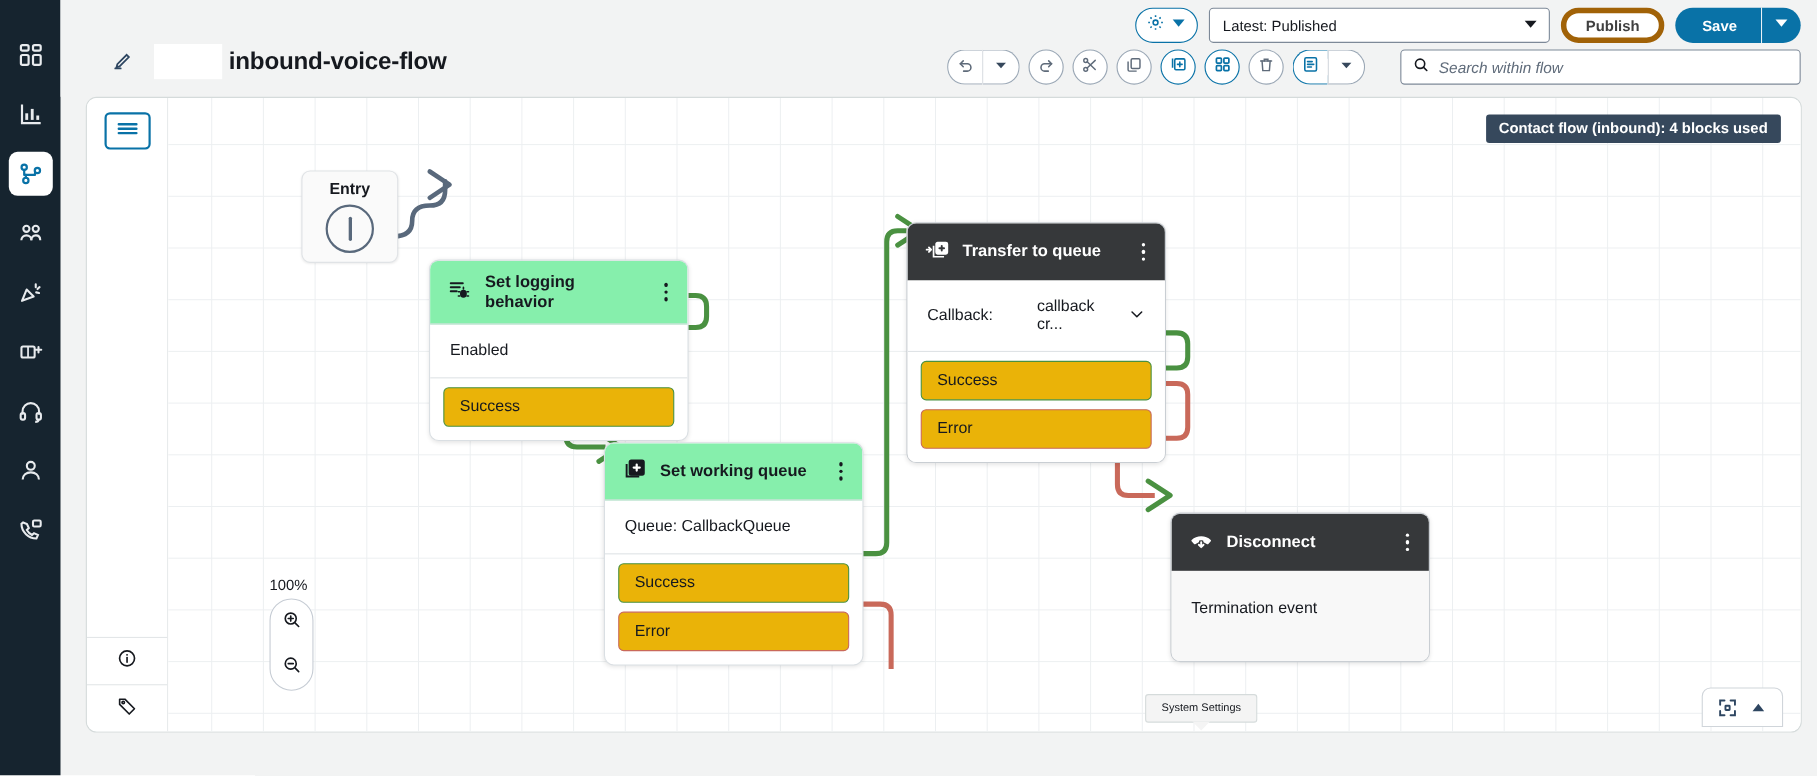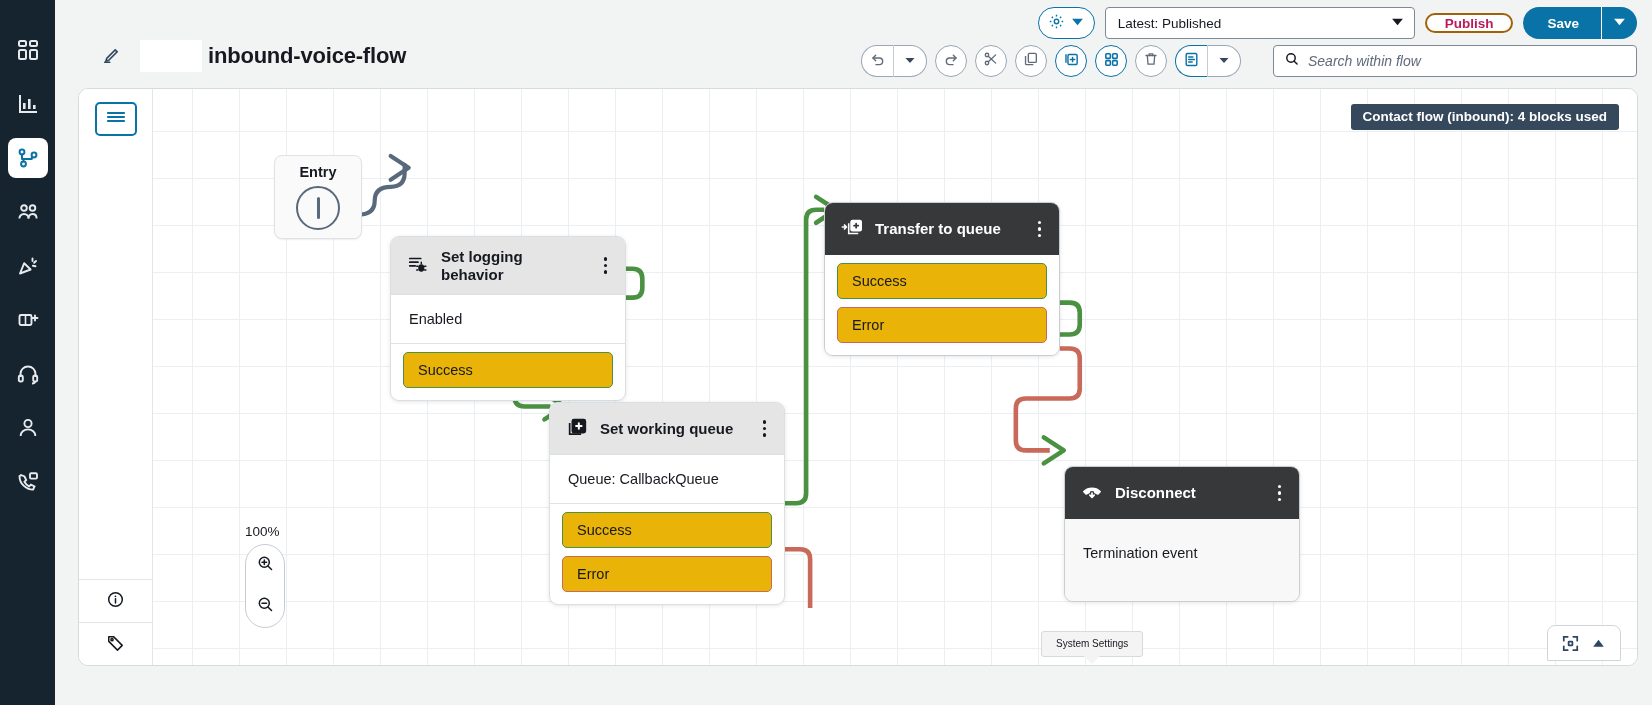--- a/index.html
+++ b/index.html
@@ -32,22 +32,22 @@
   .edit-ico { width: 22px; height: 22px; display:flex; align-items:center; justify-content:center; cursor:pointer; }
   .redact-box { width: 62px; height: 32px; background: #ffffff; margin-left: 18px; }
   .flow-title {
     margin-left: 6px; font-size: 22px; font-weight: bold; color: #16191f;
     letter-spacing: -0.2px; white-space: nowrap;
   }
 
   
   .tr-row1 { position: absolute; right: 15px; top: 7px; display: flex; align-items: center; gap: 10px; justify-content: center; }
   .btn-pill {
-    height: 20px; border: 2px solid #a16207; border-radius: 16px;
-    background: #ffffff; color: #be185d; font-size: 13.5px; font-weight: bold;
+    height: 32px; border: 5px solid #a16207; border-radius: 16px;
+    background: #ffffff; color: #404040; font-size: 13.5px; font-weight: bold;
     display: flex; align-items: center; justify-content: center; cursor: pointer;
     padding: 0 18px; white-space: nowrap;
   }
   .gear-split {
     height: 32px; border: 1px solid #0972a7; border-radius: 16px; background:#fff;
     display:flex; align-items:center; cursor:pointer; padding: 0 10px 0 9px; gap:6px;
   }
   .version-select {
     width: 310px; height: 32px; border: 1px solid #7d8998; border-radius: 4px;
     background: #fff; display: flex; align-items: center; justify-content: space-between;
@@ -168,21 +168,21 @@
     border: 2px solid #59697c; display:flex; align-items:center; justify-content:center;
   }
   .entry-dot:after { content:""; width: 3px; height: 22px; background: #59697c; border-radius:2px; }
 
   .node {
     position: absolute; background: #ffffff; border: 1px solid #dadfe3; border-radius: 9px;
     box-shadow: 0 1px 4px rgba(0,0,0,0.10); overflow: hidden; margin-top: 42px;
   }
   .node-head {
     display: flex; align-items: center; gap: 12px; padding: 11px 14px 11px 16px;
-    background: #e5e5e5; border-bottom: 1px solid #dadfe3; min-height: 52px;
+    background: #86efac; border-bottom: 1px solid #dadfe3; min-height: 52px;
   }
   .node.dark .node-head { background: #36383a; border-bottom: none; }
   .node.dark { background: #f8f8f8; border-color: #c9ced3; }
   .node-head .ttl { font-size: 15px; font-weight: bold; color: #16191f; flex: 1; line-height: 1.18; }
   .node.dark .node-head .ttl { color: #ffffff; }
   .kebab { display: flex; flex-direction: column; gap: 3px; cursor: pointer; padding: 2px 4px; }
   .kebab i { width: 3.5px; height: 3.5px; border-radius: 50%; background: #16191f; display: block; }
   .node.dark .kebab i { background: #ffffff; }
   .node-body { padding: 16px 18px; font-size: 14.5px; color: #16191f; border-bottom: 1px solid #dfe3e6; }
   .node-body.no-border { border-bottom: none; }
@@ -561,20 +561,31 @@
               <path d="M8.4 8v11h10.4" stroke-width="1.7"></path>
             </svg>
           </span>
           <span class="ttl">Transfer to queue</span>
           <span class="kebab">
               <i></i>
               <i></i>
               <i></i>
             </span>
         </div>
+        <div class="node-body kv" style="background:#fff;">
+          <span>Callback:</span>
+          <span class="kvv">
+            <span>callback cr...</span>
+            <span>
+              <svg width="15" height="15" viewBox="0 0 24 24" fill="none" stroke="#16191f" stroke-width="2.2" stroke-linecap="round" stroke-linejoin="round">
+                <path d="M5 9l7 7 7-7"></path>
+              </svg>
+            </span>
+          </span>
+        </div>
         <div class="ports" style="background:#fff;">
           <div class="port success">Success</div>
           <div class="port error">Error</div>
         </div>
       </div>
 
       <div class="node dark" style="left:911px; top:335px; width:236px;">
         <div class="node-head">
           <span>
             <svg width="22" height="22" viewBox="0 0 24 24" fill="none" stroke="#ffffff" stroke-width="1.9" stroke-linecap="round">

